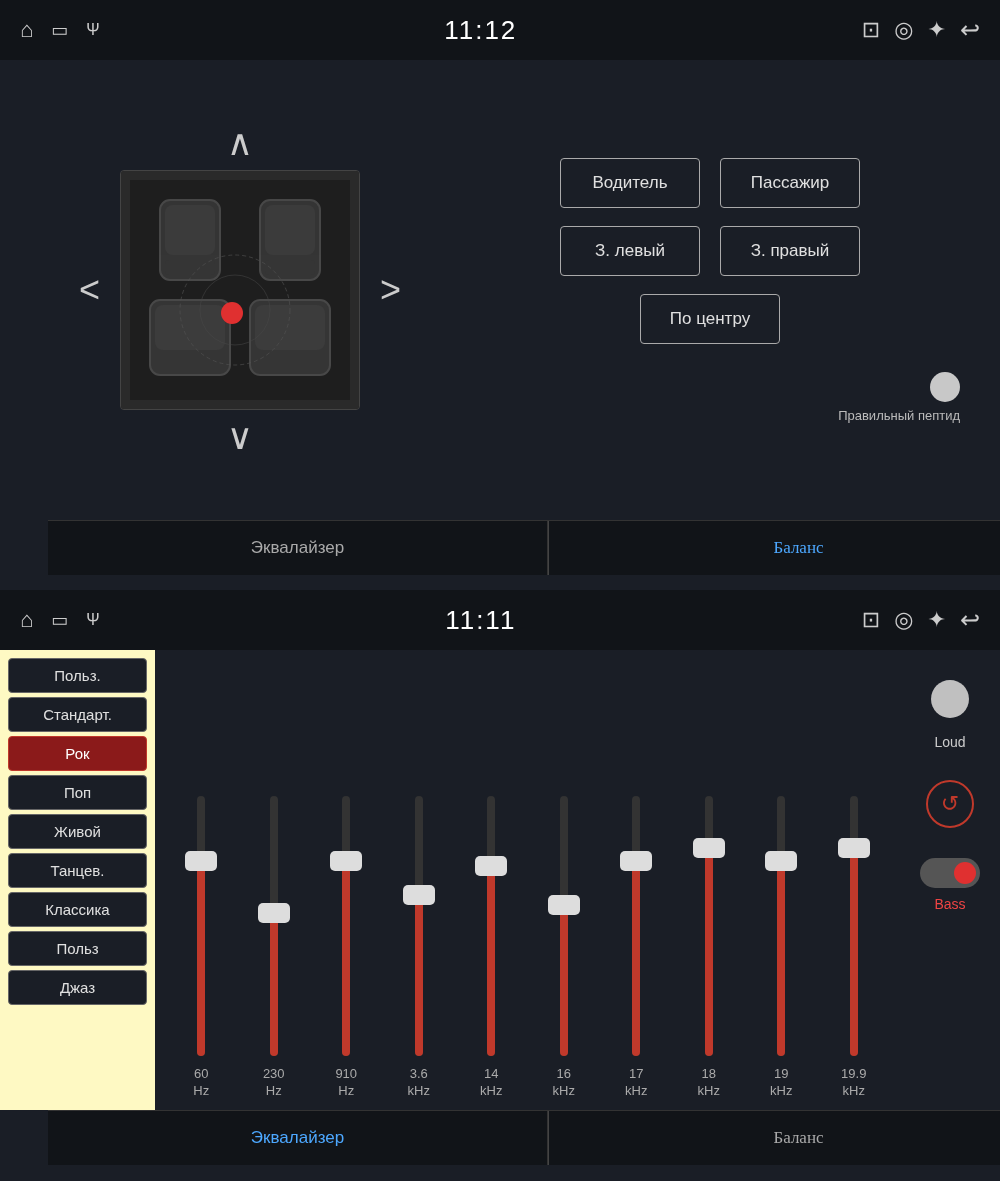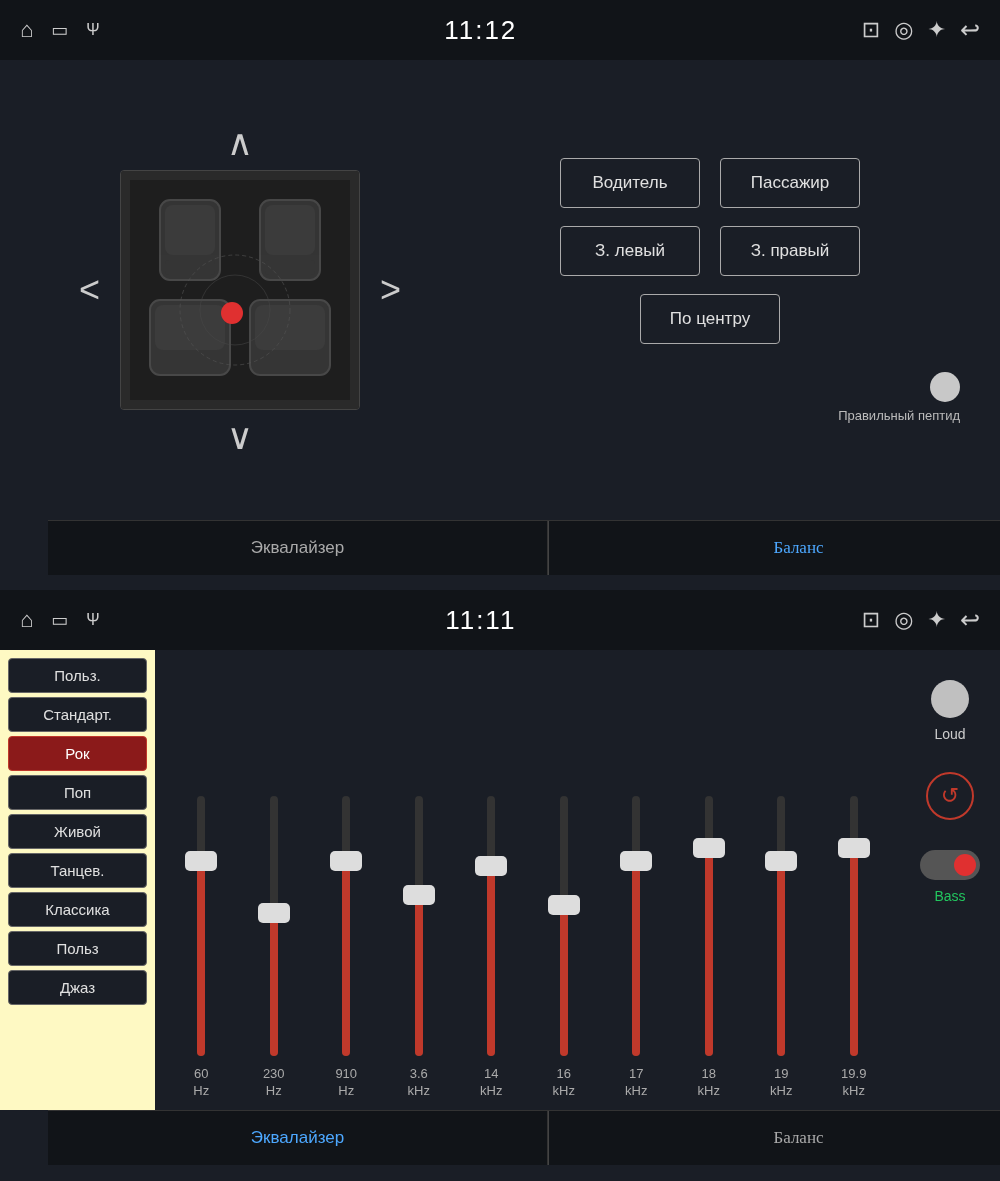--- a/index.html
+++ b/index.html
@@ -286,21 +286,21 @@
       flex-direction: column;
       align-items: center;
       justify-content: flex-start;
       padding-top: 30px;
       gap: 30px;
     }
     .loud-control {
       display: flex;
       flex-direction: column;
       align-items: center;
-      gap: 8px;
+      gap: 16px;
     }
     .loud-circle {
       width: 38px;
       height: 38px;
       border-radius: 50%;
       background: #c0c0c0;
     }
     .loud-label {
       font-size: 14px;
       color: #ccc;
@@ -336,21 +336,21 @@
       position: absolute;
       right: 4px;
       top: 4px;
       width: 22px;
       height: 22px;
       border-radius: 50%;
       background: #e03030;
     }
     .bass-label {
       font-size: 14px;
-      color: #22c55e;
+      color: #ef4444;
     }
 
     .divider-v {
       width: 1px;
       background: #444;
       height: 100%;
     }
   </style>
 </head>
 <body>

